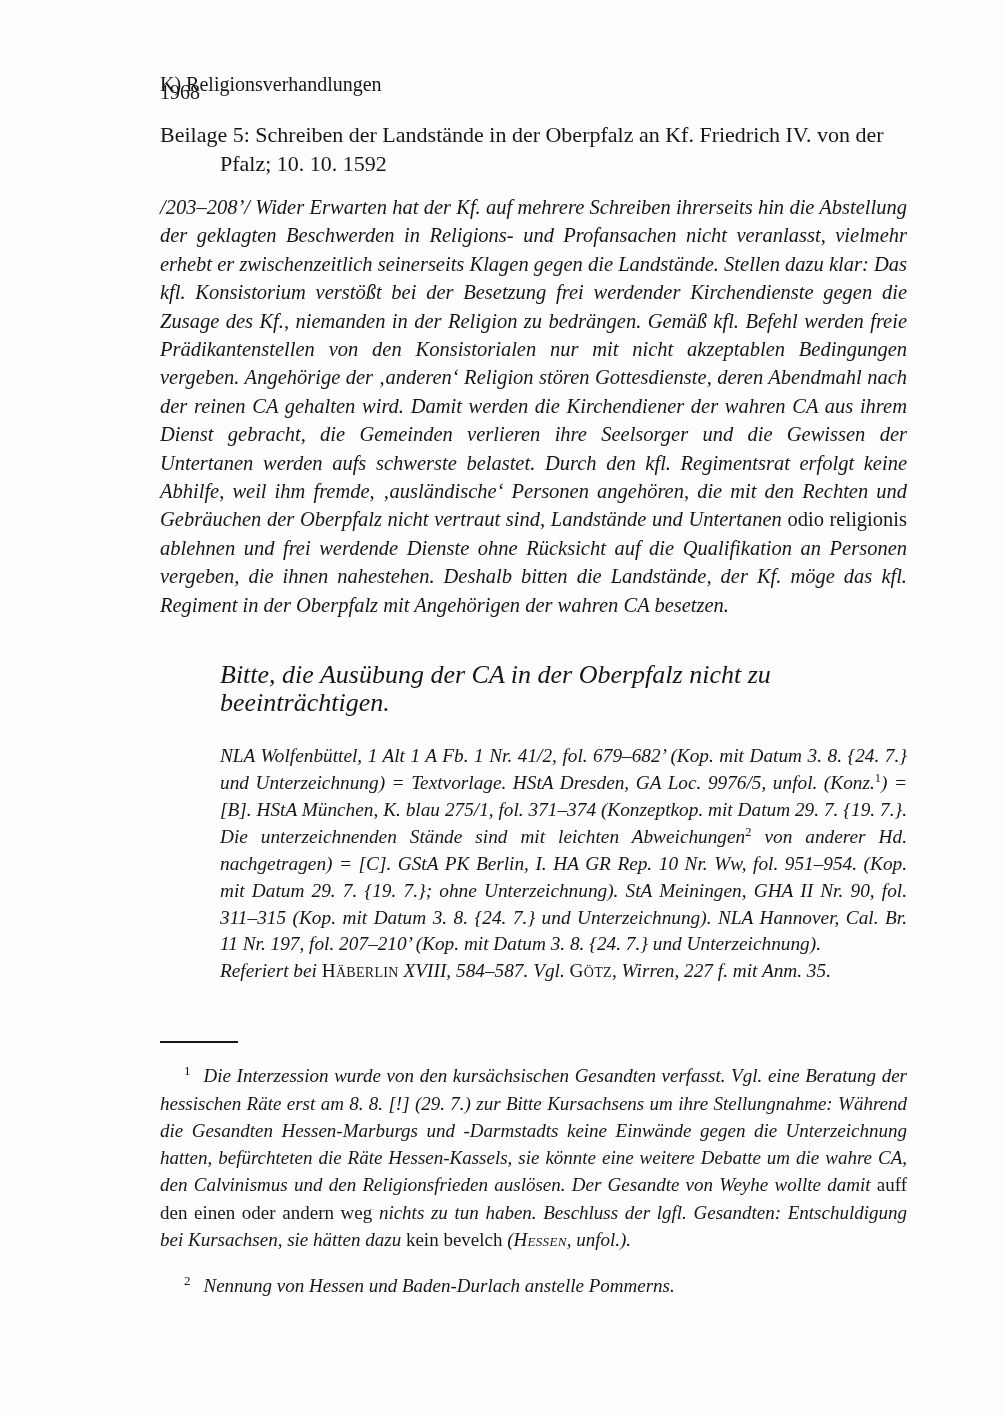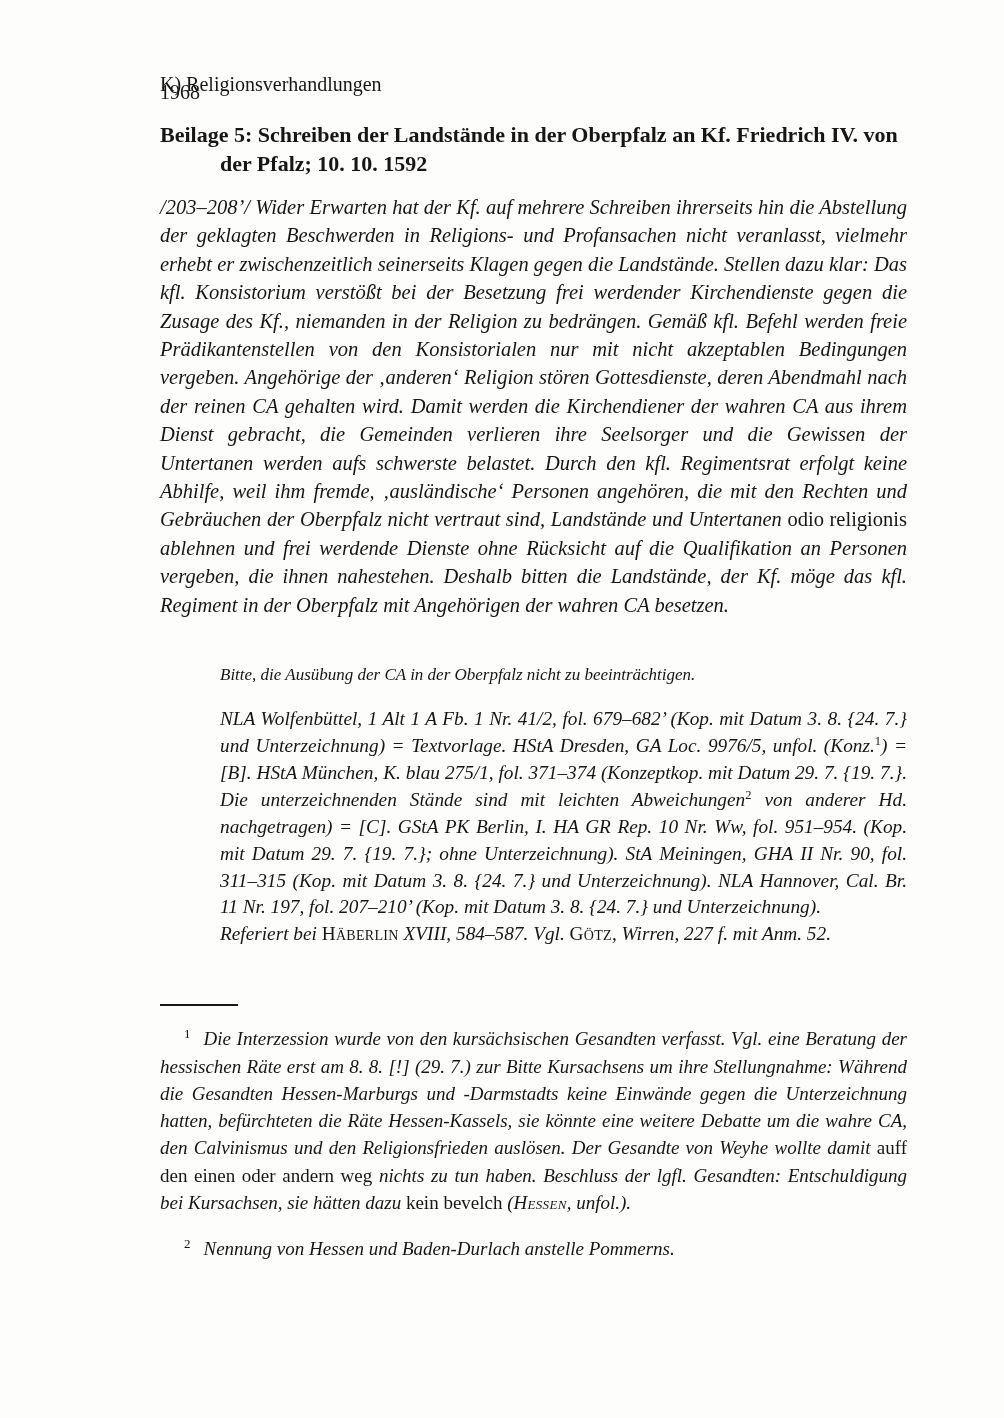--- a/index.html
+++ b/index.html
@@ -22,21 +22,21 @@
   }
 
   
   .page-header { position: relative; font-size: 20px; line-height: 24px; height: 24px; }
   .page-number { position: absolute; left: 0; top: 8px; }
   .running-head { display: block; text-align: left; }
 
   
   .beilage-heading {
     margin-top: 24px;
-    font-weight: bold;
+    font-weight: normal;
     font-size: 22px;
     line-height: 29px;
     padding-left: 60px;
     text-indent: -60px;
   }
 
   
   .beilage-regest {
     margin-top: 15px;
     font-style: italic;
@@ -55,21 +55,21 @@
     padding-left: 60px;
     text-indent: -60px;
   }
   .item-number { display: inline-block; width: 60px; text-indent: 0; }
 
   .item-body { margin-left: 60px; }
 
   .item-regest {
     margin-top: 23px;
     font-style: italic;
-    font-size: 17px;
+    font-size: 26px;
     line-height: 28px;
   }
 
   .source-note {
     margin-top: 8px;
     font-style: italic;
     font-size: 19.3px;
     line-height: 26.9px;
   }
   .source-main { text-align: justify; }
@@ -121,21 +121,21 @@
 
     <p class="beilage-regest"><span>/203–208’/ Wider Erwarten hat der Kf. auf mehrere Schreiben ihrerseits hin die Abstellung der geklagten Beschwerden in Religions- und Profansachen nicht veranlasst, vielmehr erhebt er zwischenzeitlich seinerseits Klagen gegen die Landstände. Stellen dazu klar: Das kfl. Konsistorium verstößt bei der Besetzung frei werdender Kirchendienste gegen die Zusage des Kf., niemanden in der Religion zu bedrängen. Gemäß kfl. Befehl werden freie Prädikantenstellen von den Konsistorialen nur mit nicht akzeptablen Bedingungen vergeben. Angehörige der ‚anderen‘ Religion stören Gottesdienste, deren Abendmahl nach der reinen CA gehalten wird. Damit werden die Kirchendiener der wahren CA aus ihrem Dienst gebracht, die Gemeinden verlieren ihre Seelsorger und die Gewissen der Untertanen werden aufs schwerste belastet. Durch den kfl. Regimentsrat erfolgt keine Abhilfe, weil ihm fremde, ‚ausländische‘ Personen angehören, die mit den Rechten und Gebräuchen der Oberpfalz nicht vertraut sind, Landstände und Untertanen </span><span class="roman">odio religionis</span><span> ablehnen und frei werdende Dienste ohne Rücksicht auf die Qualifikation an Personen vergeben, die ihnen nahestehen. Deshalb bitten die Landstände, der Kf. möge das kfl. Regiment in der Oberpfalz mit Angehörigen der wahren CA besetzen.</span></p>
 
     <div class="item">
 
       <div class="item-body">
         <p class="item-regest">Bitte, die Ausübung der CA in der Oberpfalz nicht zu beeinträchtigen.</p>
 
         <div class="source-note">
           <div class="source-main"><span>NLA Wolfenbüttel, 1 Alt 1 A Fb. 1 Nr. 41/2, fol. 679–682’ (Kop. mit Datum 3. 8. {24. 7.} und Unterzeichnung) = Textvorlage. HStA Dresden, GA Loc. 9976/5, unfol. (Konz.</span><sup class="fn-ref">1</sup><span>) = [B]. HStA München, K. blau 275/1, fol. 371–374 (Konzeptkop. mit Datum 29. 7. {19. 7.}. Die unterzeichnenden Stände sind mit leichten Abweichungen</span><sup class="fn-ref">2</sup><span> von anderer Hd. nachgetragen) = [C]. GStA PK Berlin, I. HA GR Rep. 10 Nr. Ww, fol. 951–954. (Kop. mit Datum 29. 7. {19. 7.}; ohne Unterzeichnung). StA Meiningen, GHA II Nr. 90, fol. 311–315 (Kop. mit Datum 3. 8. {24. 7.} und Unterzeichnung). NLA Hannover, Cal. Br. 11 Nr. 197, fol. 207–210’ (Kop. mit Datum 3. 8. {24. 7.} und Unterzeichnung).</span></div>
-          <div class="source-lit"><span>Referiert bei </span><span class="sc roman">Häberlin</span><span> XVIII, 584–587. Vgl. </span><span class="sc roman">Götz</span><span>, Wirren, 227 f. mit Anm. 52.</span></div>
+          <div class="source-lit"><span>Referiert bei </span><span class="sc roman">Häberlin</span><span> XVIII, 584–587. Vgl. </span><span class="sc roman">Götz</span><span>, Wirren, 227 f. mit Anm. 35.</span></div>
         </div>
       </div>
     </div>
 
     <div class="footnote-sep"></div>
 
     <div class="footnotes">
       <p class="footnote"><sup class="fn-marker">1</sup><span>Die Interzession wurde von den kursächsischen Gesandten verfasst. Vgl. eine Beratung der hessischen Räte erst am 8. 8. [!] (29. 7.) zur Bitte Kursachsens um ihre Stellungnahme: Während die Gesandten Hessen-Marburgs und -Darmstadts keine Einwände gegen die Unterzeichnung hatten, befürchteten die Räte Hessen-Kassels, sie könnte eine weitere Debatte um die wahre CA, den Calvinismus und den Religionsfrieden auslösen. Der Gesandte von Weyhe wollte damit </span><span class="roman">auff den einen oder andern weg</span><span> nichts zu tun haben. Beschluss der lgfl. Gesandten: Entschuldigung bei Kursachsen, sie hätten dazu </span><span class="roman">kein bevelch</span><span> (</span><span class="sc">Hessen</span><span>, unfol.).</span></p>
       <p class="footnote single"><sup class="fn-marker">2</sup><span>Nennung von Hessen und Baden-Durlach anstelle Pommerns.</span></p>
     </div>

